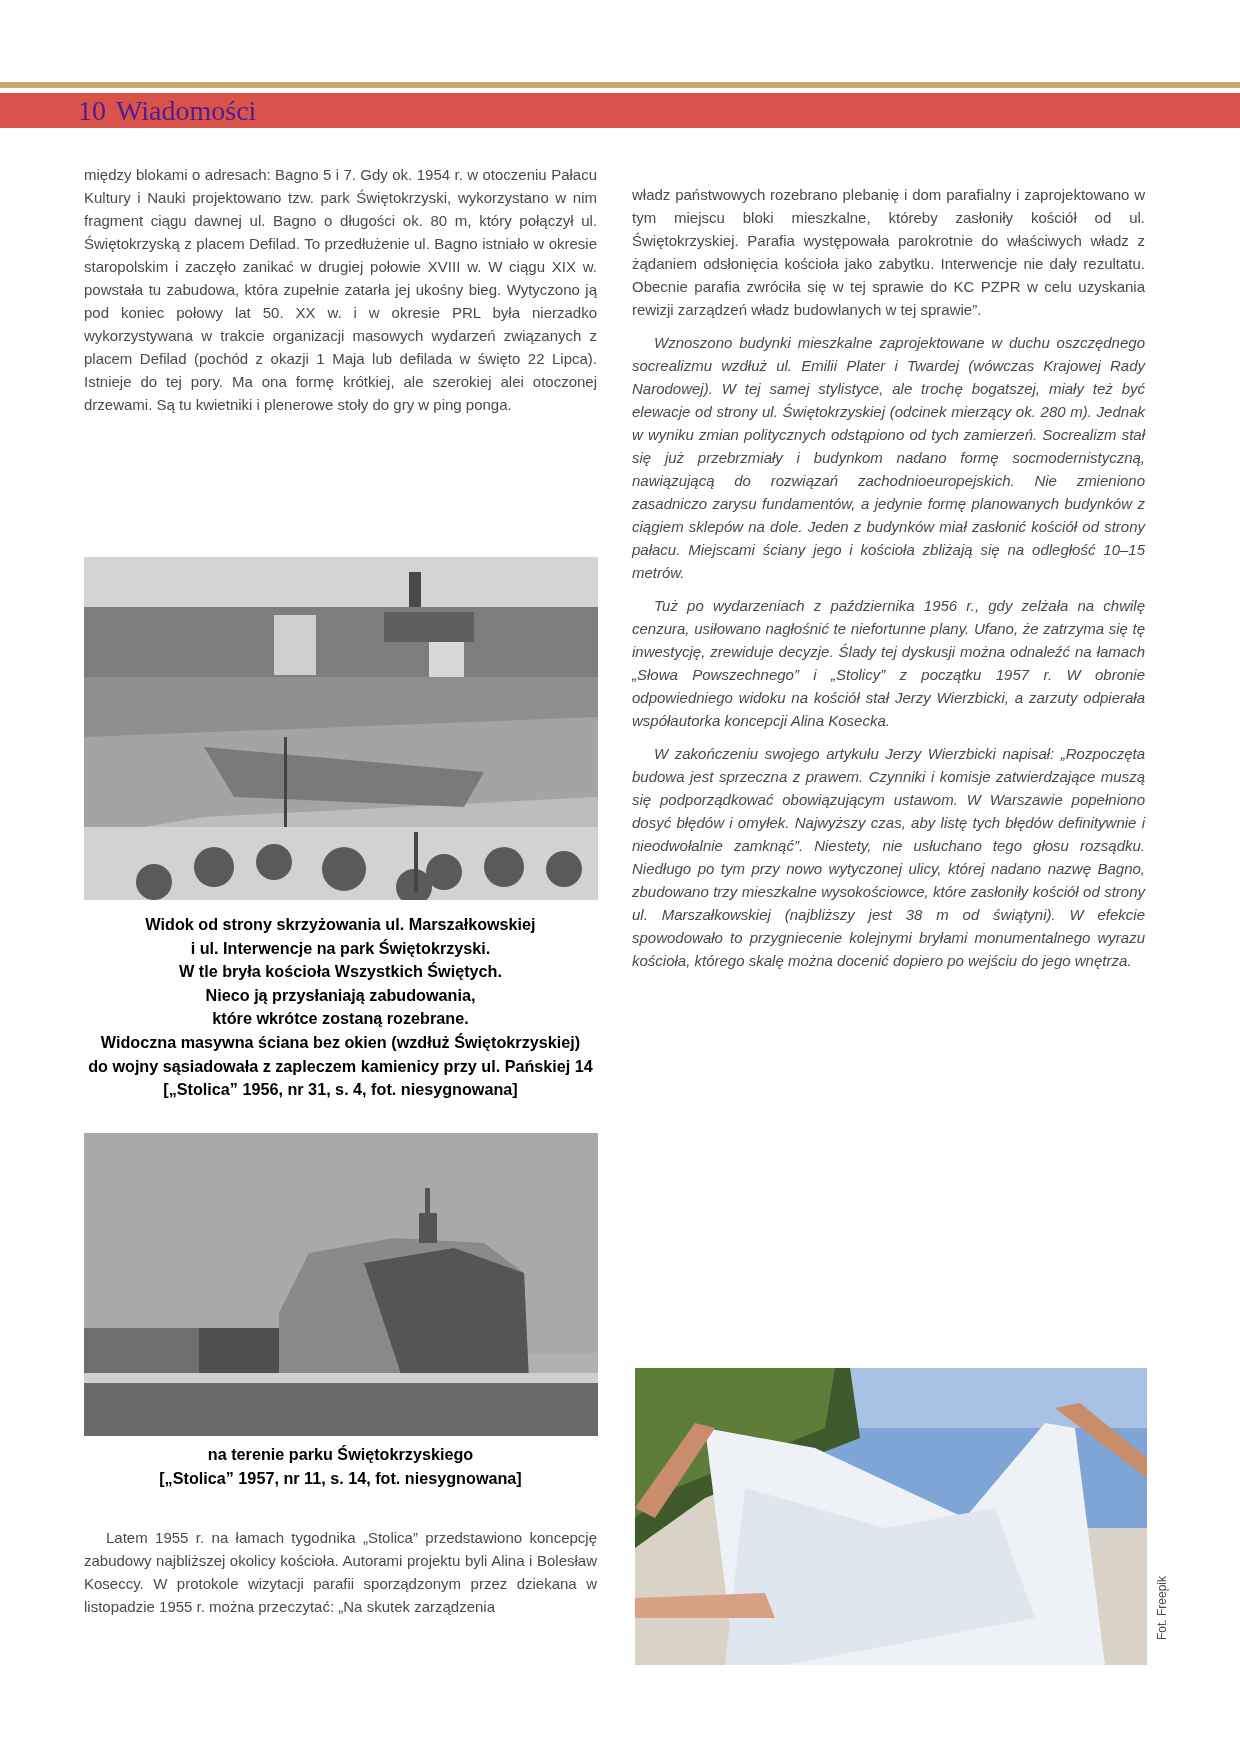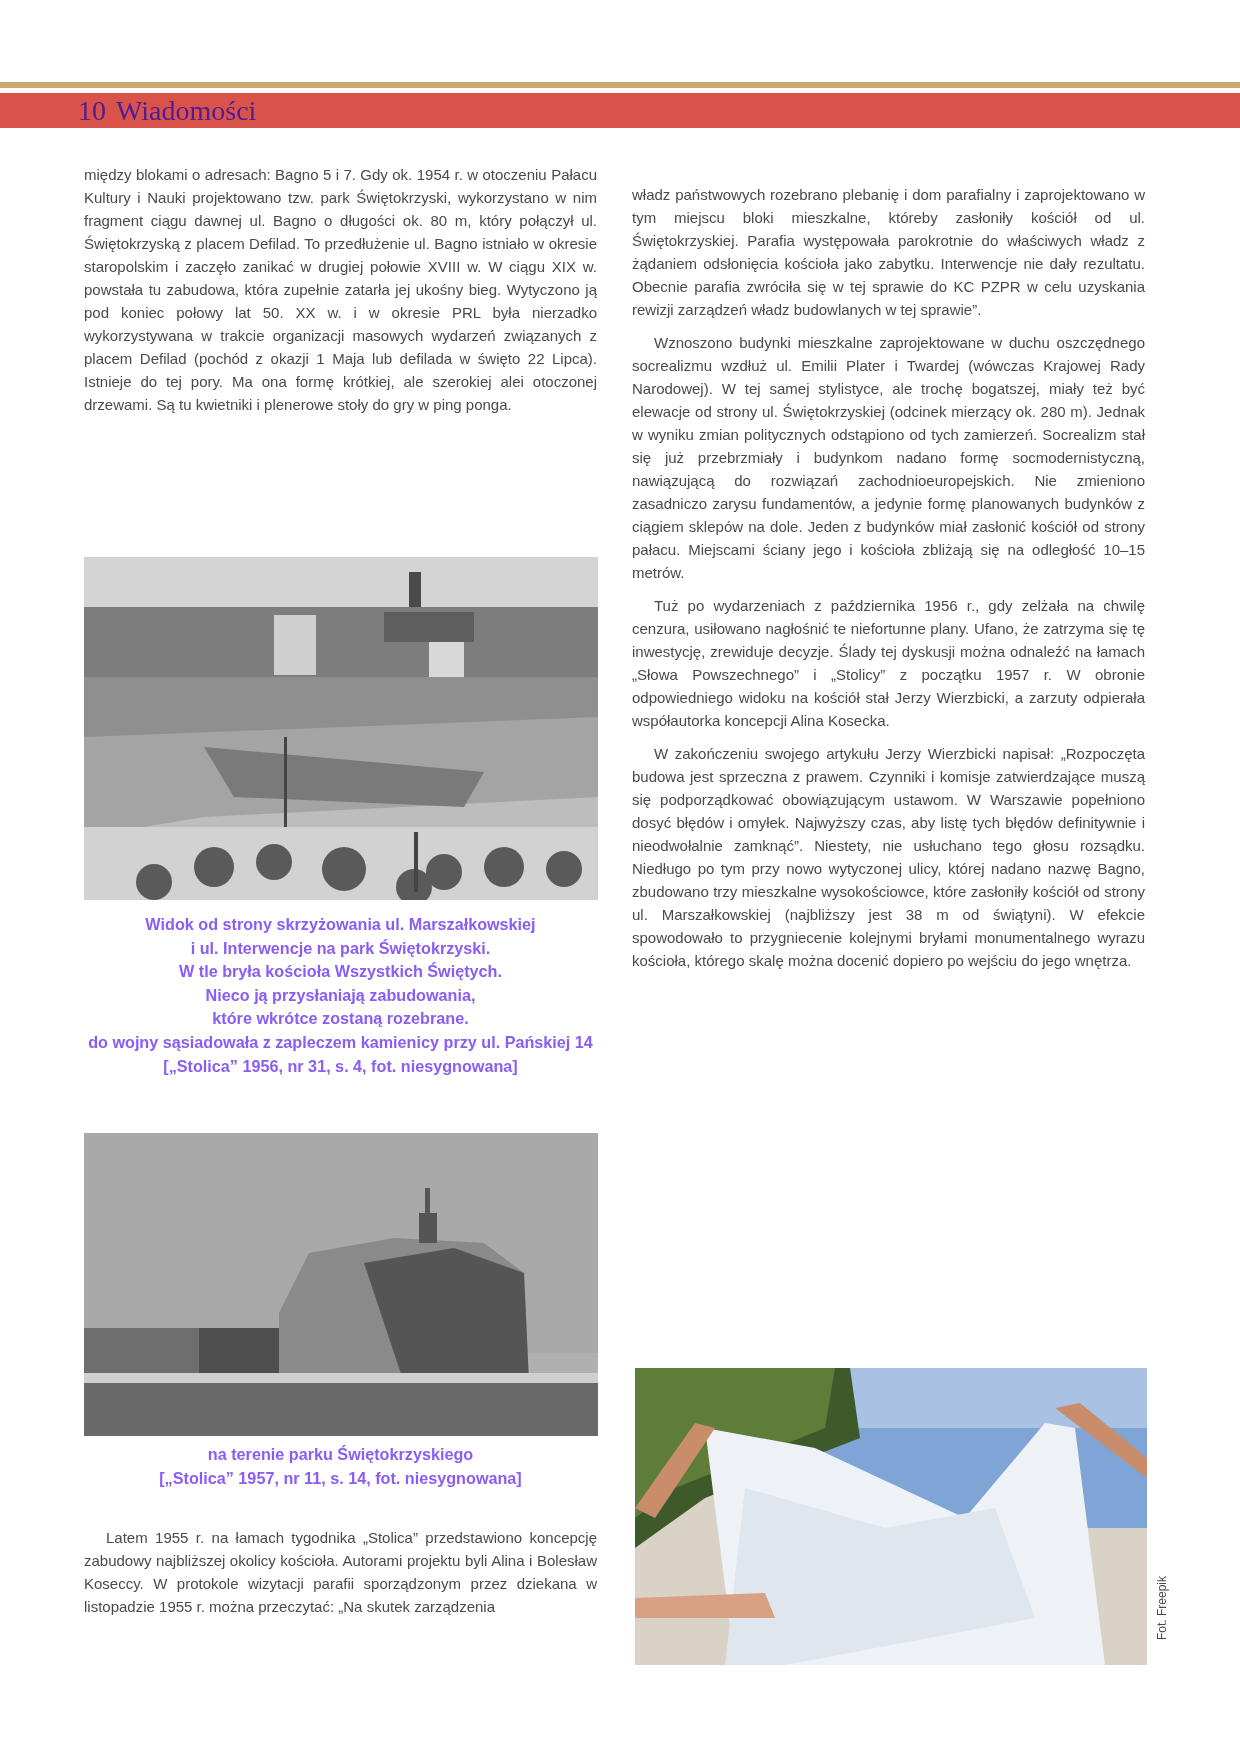--- a/index.html
+++ b/index.html
@@ -8,25 +8,25 @@
   .gold-rule { position: absolute; left: 0; top: 82px; width: 1240px; height: 6px; background: #c9a96e; }
   .header-band { position: absolute; left: 0; top: 93px; width: 1240px; height: 35px; background: #d9534a; }
   .header-text { position: absolute; left: 78px; top: 94px; font-family: "Liberation Serif", serif;
                  color: #4c1d95; font-size: 28px; line-height: 34px; white-space: nowrap; }
   .header-text .num { margin-right: 10px; }
   .col { position: absolute; font-size: 15px; line-height: 23px; text-align: justify; }
   .col-left { left: 84px; width: 513px; }
   .col-right { left: 632px; width: 513px; }
   .col p { margin: 0; }
   .indent { text-indent: 22px; }
-  .para-gap { margin-top: 10px !important; }
+  .para-gap { margin-top: 10px !important; font-style: italic; }
   .photo { position: absolute; overflow: hidden; }
   .photo svg { display: block; width: 100%; height: 100%; }
   .caption { position: absolute; left: 84px; width: 513px; text-align: center; font-weight: bold;
-             font-size: 16.2px; line-height: 23.6px; color: #8b5cf6; }
+             font-size: 16.2px; line-height: 23.6px; color: #000000; }
   .credit { position: absolute; left: 1155px; top: 1640px; transform: rotate(-90deg); transform-origin: left top;
             font-size: 12px; color: #4a4a4a; white-space: nowrap; }
 </style>
 </head>
 <body>
 
 <div class="gold-rule"></div>
 <div class="header-band"></div>
 <div class="header-text">
   <span class="num">10</span><span>Wiadomości</span>
@@ -63,20 +63,21 @@
     <rect x="200" y="180" width="3" height="90" fill="#444"></rect>
   </svg>
 </div>
 
 <div class="caption" style="top:913px;">
   <div>Widok od strony skrzyżowania ul. Marszałkowskiej</div>
   <div>i ul. Interwencje na park Świętokrzyski.</div>
   <div>W tle bryła kościoła Wszystkich Świętych.</div>
   <div>Nieco ją przysłaniają zabudowania,</div>
   <div>które wkrótce zostaną rozebrane.</div>
+  <div>Widoczna masywna ściana bez okien (wzdłuż Świętokrzyskiej)</div>
   <div>do wojny sąsiadowała z zapleczem kamienicy przy ul. Pańskiej 14</div>
   <div>[„Stolica” 1956, nr 31, s. 4, fot. niesygnowana]</div>
 </div>
 
 <div class="photo" style="left:84px; top:1133px; width:514px; height:303px;">
   <svg viewBox="0 0 514 303" preserveAspectRatio="none">
     <rect width="514" height="303" fill="#b0b0b0"></rect>
     <rect width="514" height="220" fill="#a9a9a9"></rect>
     <rect x="0" y="195" width="200" height="55" fill="#6e6e6e"></rect>
     <rect x="115" y="195" width="80" height="55" fill="#4f4f4f"></rect>

